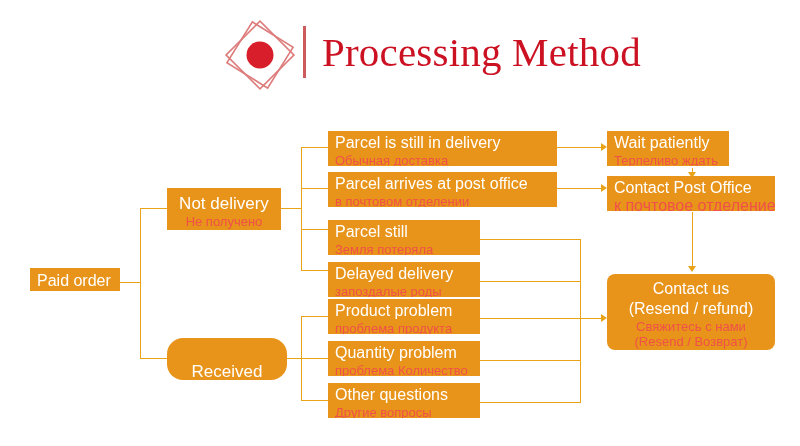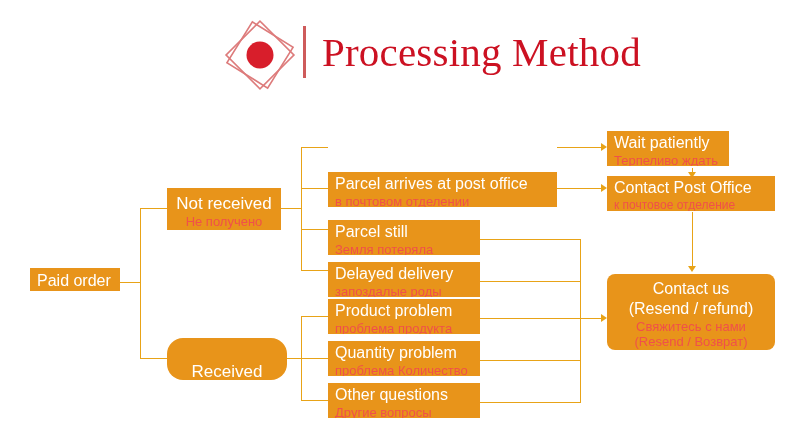--- a/index.html
+++ b/index.html
@@ -173,29 +173,33 @@
   <div class="line h" style="left:480px; top:402px; width:101px;"></div>
   <div class="line v" style="left:580px; top:239px; height:164px;"></div>
   <div class="arrow right" style="left:601px; top:314px;"></div>
 
   <div class="fbox align-left" style="left:30px; top:268px; width:90px; height:23px; padding-top:3px;">
     <span class="en">Paid order</span>
     <span class="ru" style="text-align:left; padding-left:0;">заказ</span>
   </div>
 
   <div class="fbox align-center" style="left:167px; top:188px; width:114px; height:42px; padding-top:5px;">
-    <span class="en big" style="font-size:17px; line-height:21px;">Not received</span>
+    <span class="en big" style="font-size:17px; line-height:21px;">Not delivery</span>
     <span class="ru">Не получено</span>
   </div>
 
   <div class="fbox align-center" style="left:167px; top:338px; width:120px; height:42px; padding-top:23px;border-radius:16px;">
     <span class="en big" style="font-size:17px; line-height:21px;">Received</span>
     <span class="ru">получено</span>
   </div>
 
+  <div class="fbox align-left" style="left:328px; top:131px; width:229px; height:35px; padding-top:2px;">
+    <span class="en">Parcel is still in delivery</span>
+    <span class="ru">Обычная доставка</span>
+  </div>
 
   <div class="fbox align-left" style="left:328px; top:172px; width:229px; height:35px; padding-top:2px;">
     <span class="en">Parcel arrives at post office</span>
     <span class="ru">в почтовом отделении</span>
   </div>
 
   <div class="fbox align-left" style="left:328px; top:220px; width:152px; height:35px; padding-top:2px;">
     <span class="en">Parcel still</span>
     <span class="ru">Земля потеряла</span>
   </div>
@@ -220,21 +224,21 @@
     <span class="ru">Другие вопросы</span>
   </div>
 
   <div class="fbox align-left" style="left:607px; top:131px; width:122px; height:35px; padding-top:2px;">
     <span class="en">Wait patiently</span>
     <span class="ru">Терпеливо ждать</span>
   </div>
 
   <div class="fbox align-left" style="left:607px; top:176px; width:168px; height:35px; padding-top:2px;">
     <span class="en">Contact Post Office</span>
-    <span class="ru" style="font-size:12px;">к почтовое отделение</span>
+    <span class="ru" style="font-size:16px;">к почтовое отделение</span>
   </div>
 
   <div class="fbox align-center" style="left:607px; top:274px; width:168px; height:76px; padding-top:5px;border-radius:8px;">
     <span class="en">Contact us</span>
     <span class="en">(Resend / refund)</span>
     <span class="ru">Свяжитесь с нами</span>
     <span class="ru">(Resend / Возврат)</span>
   </div>
 
 </div>

